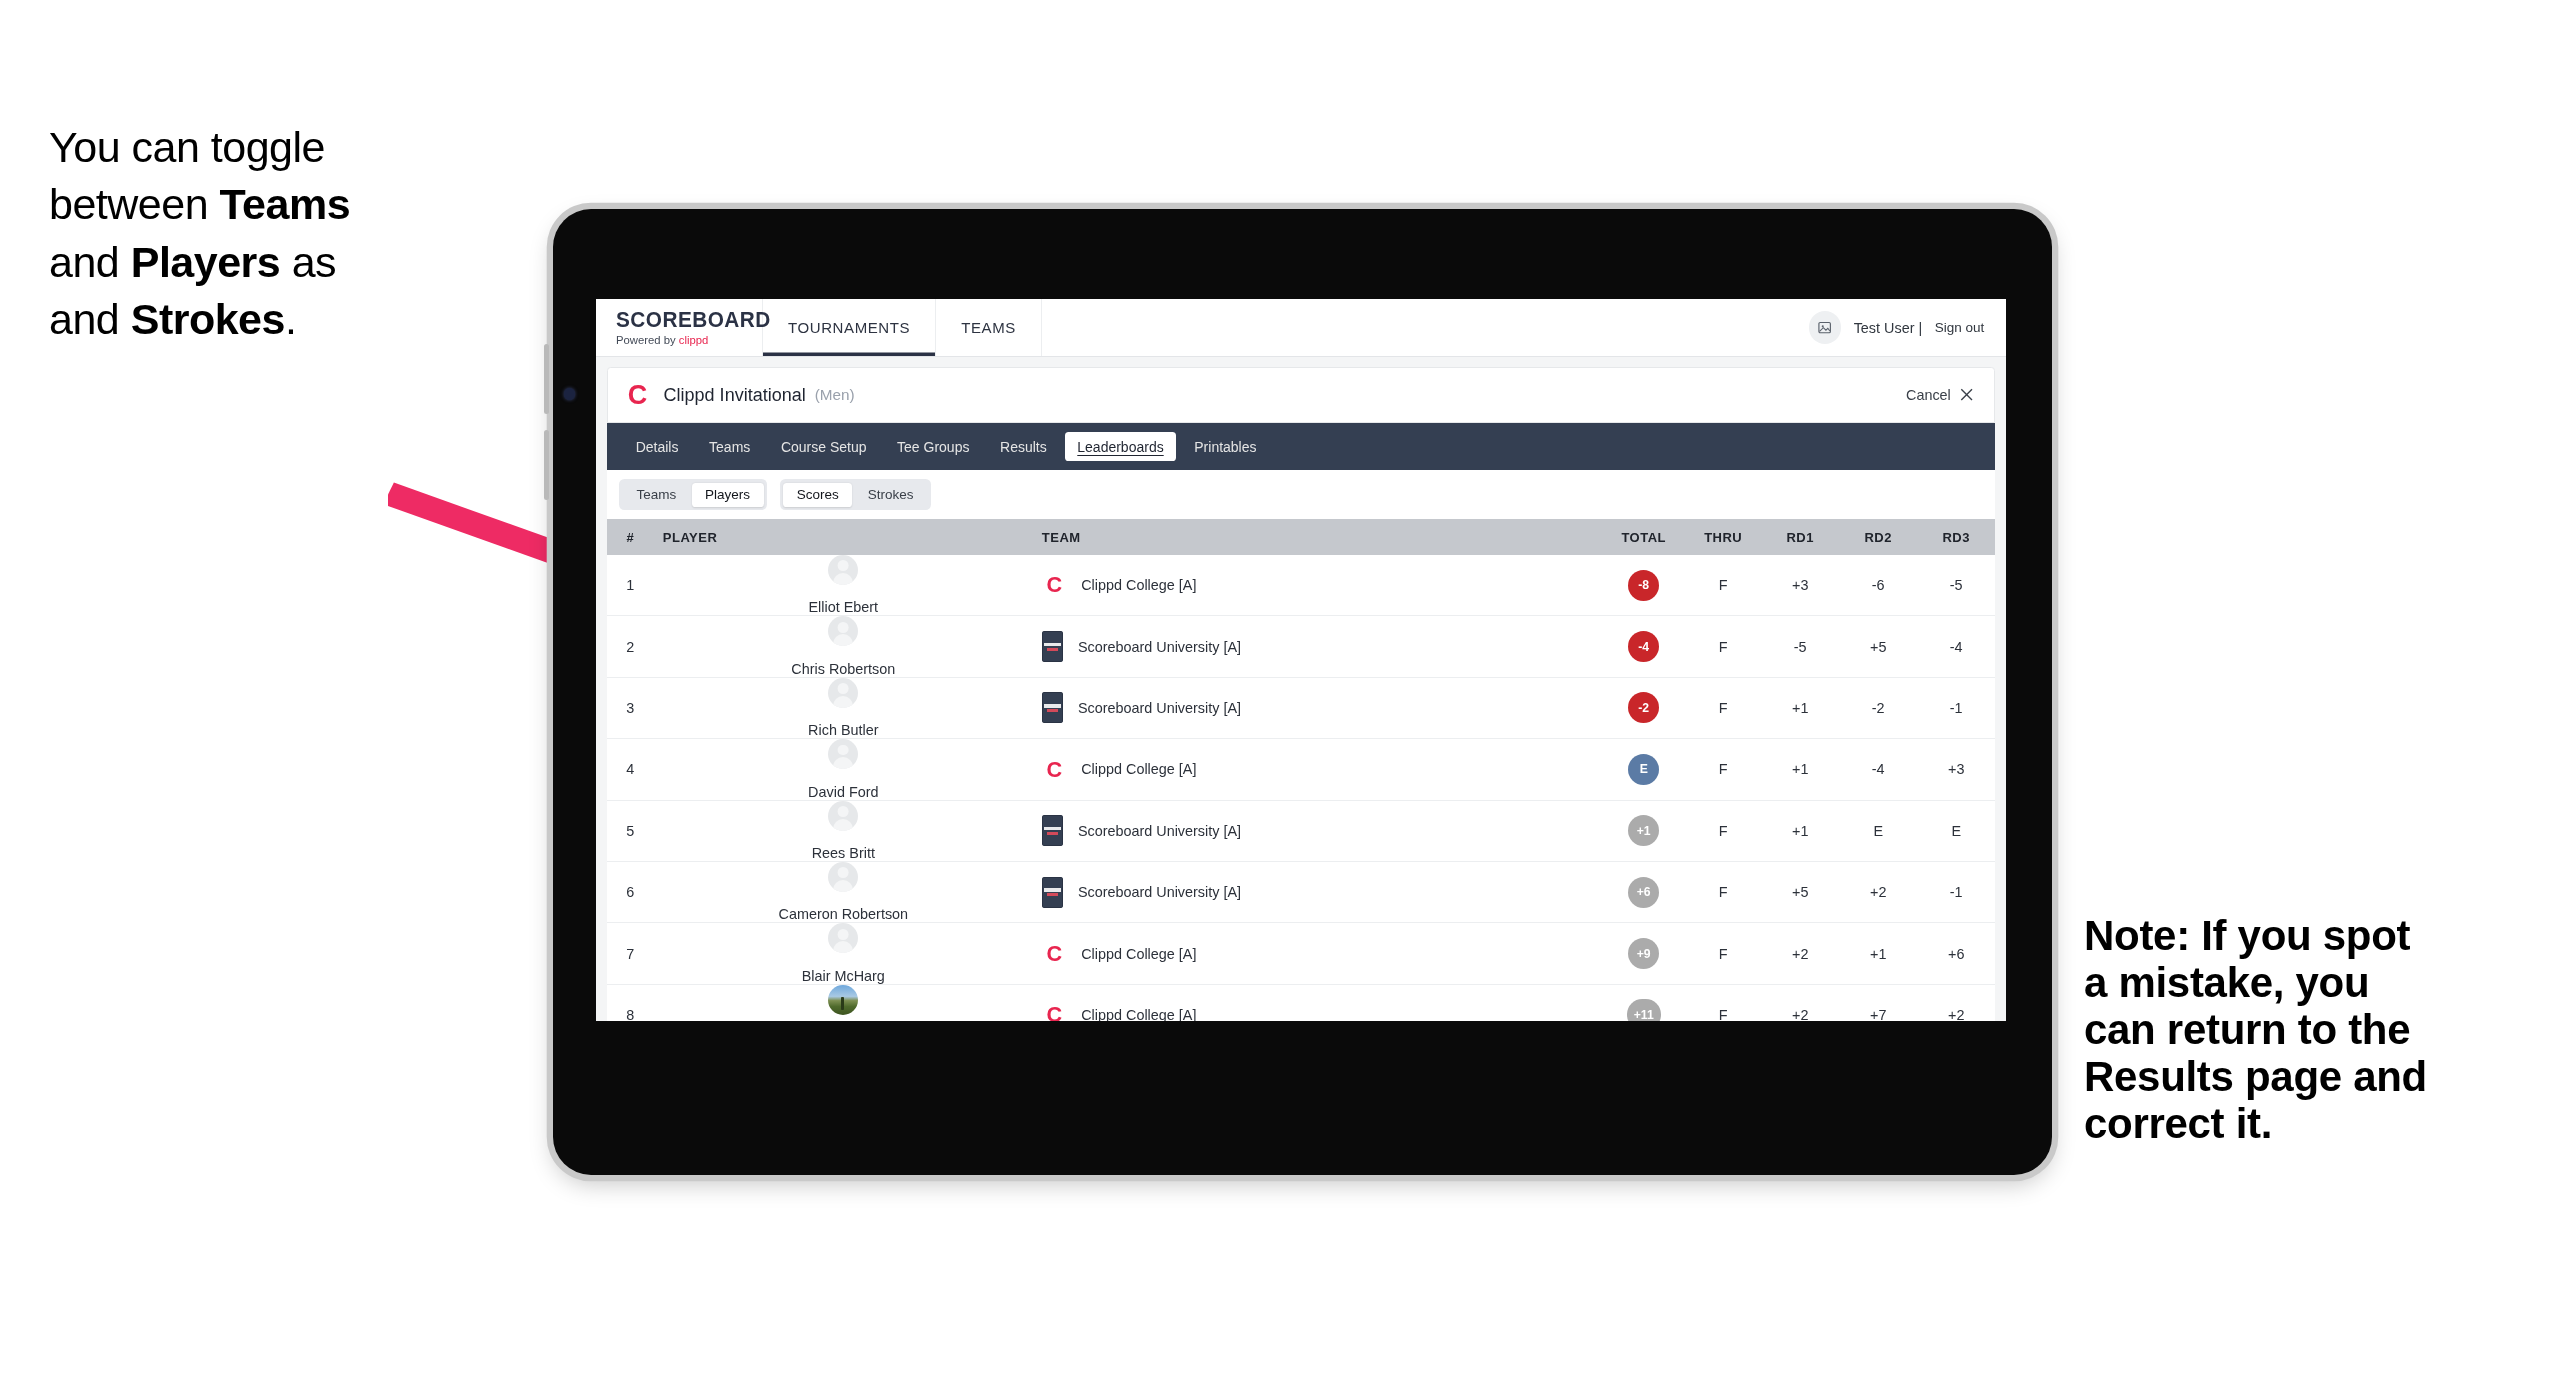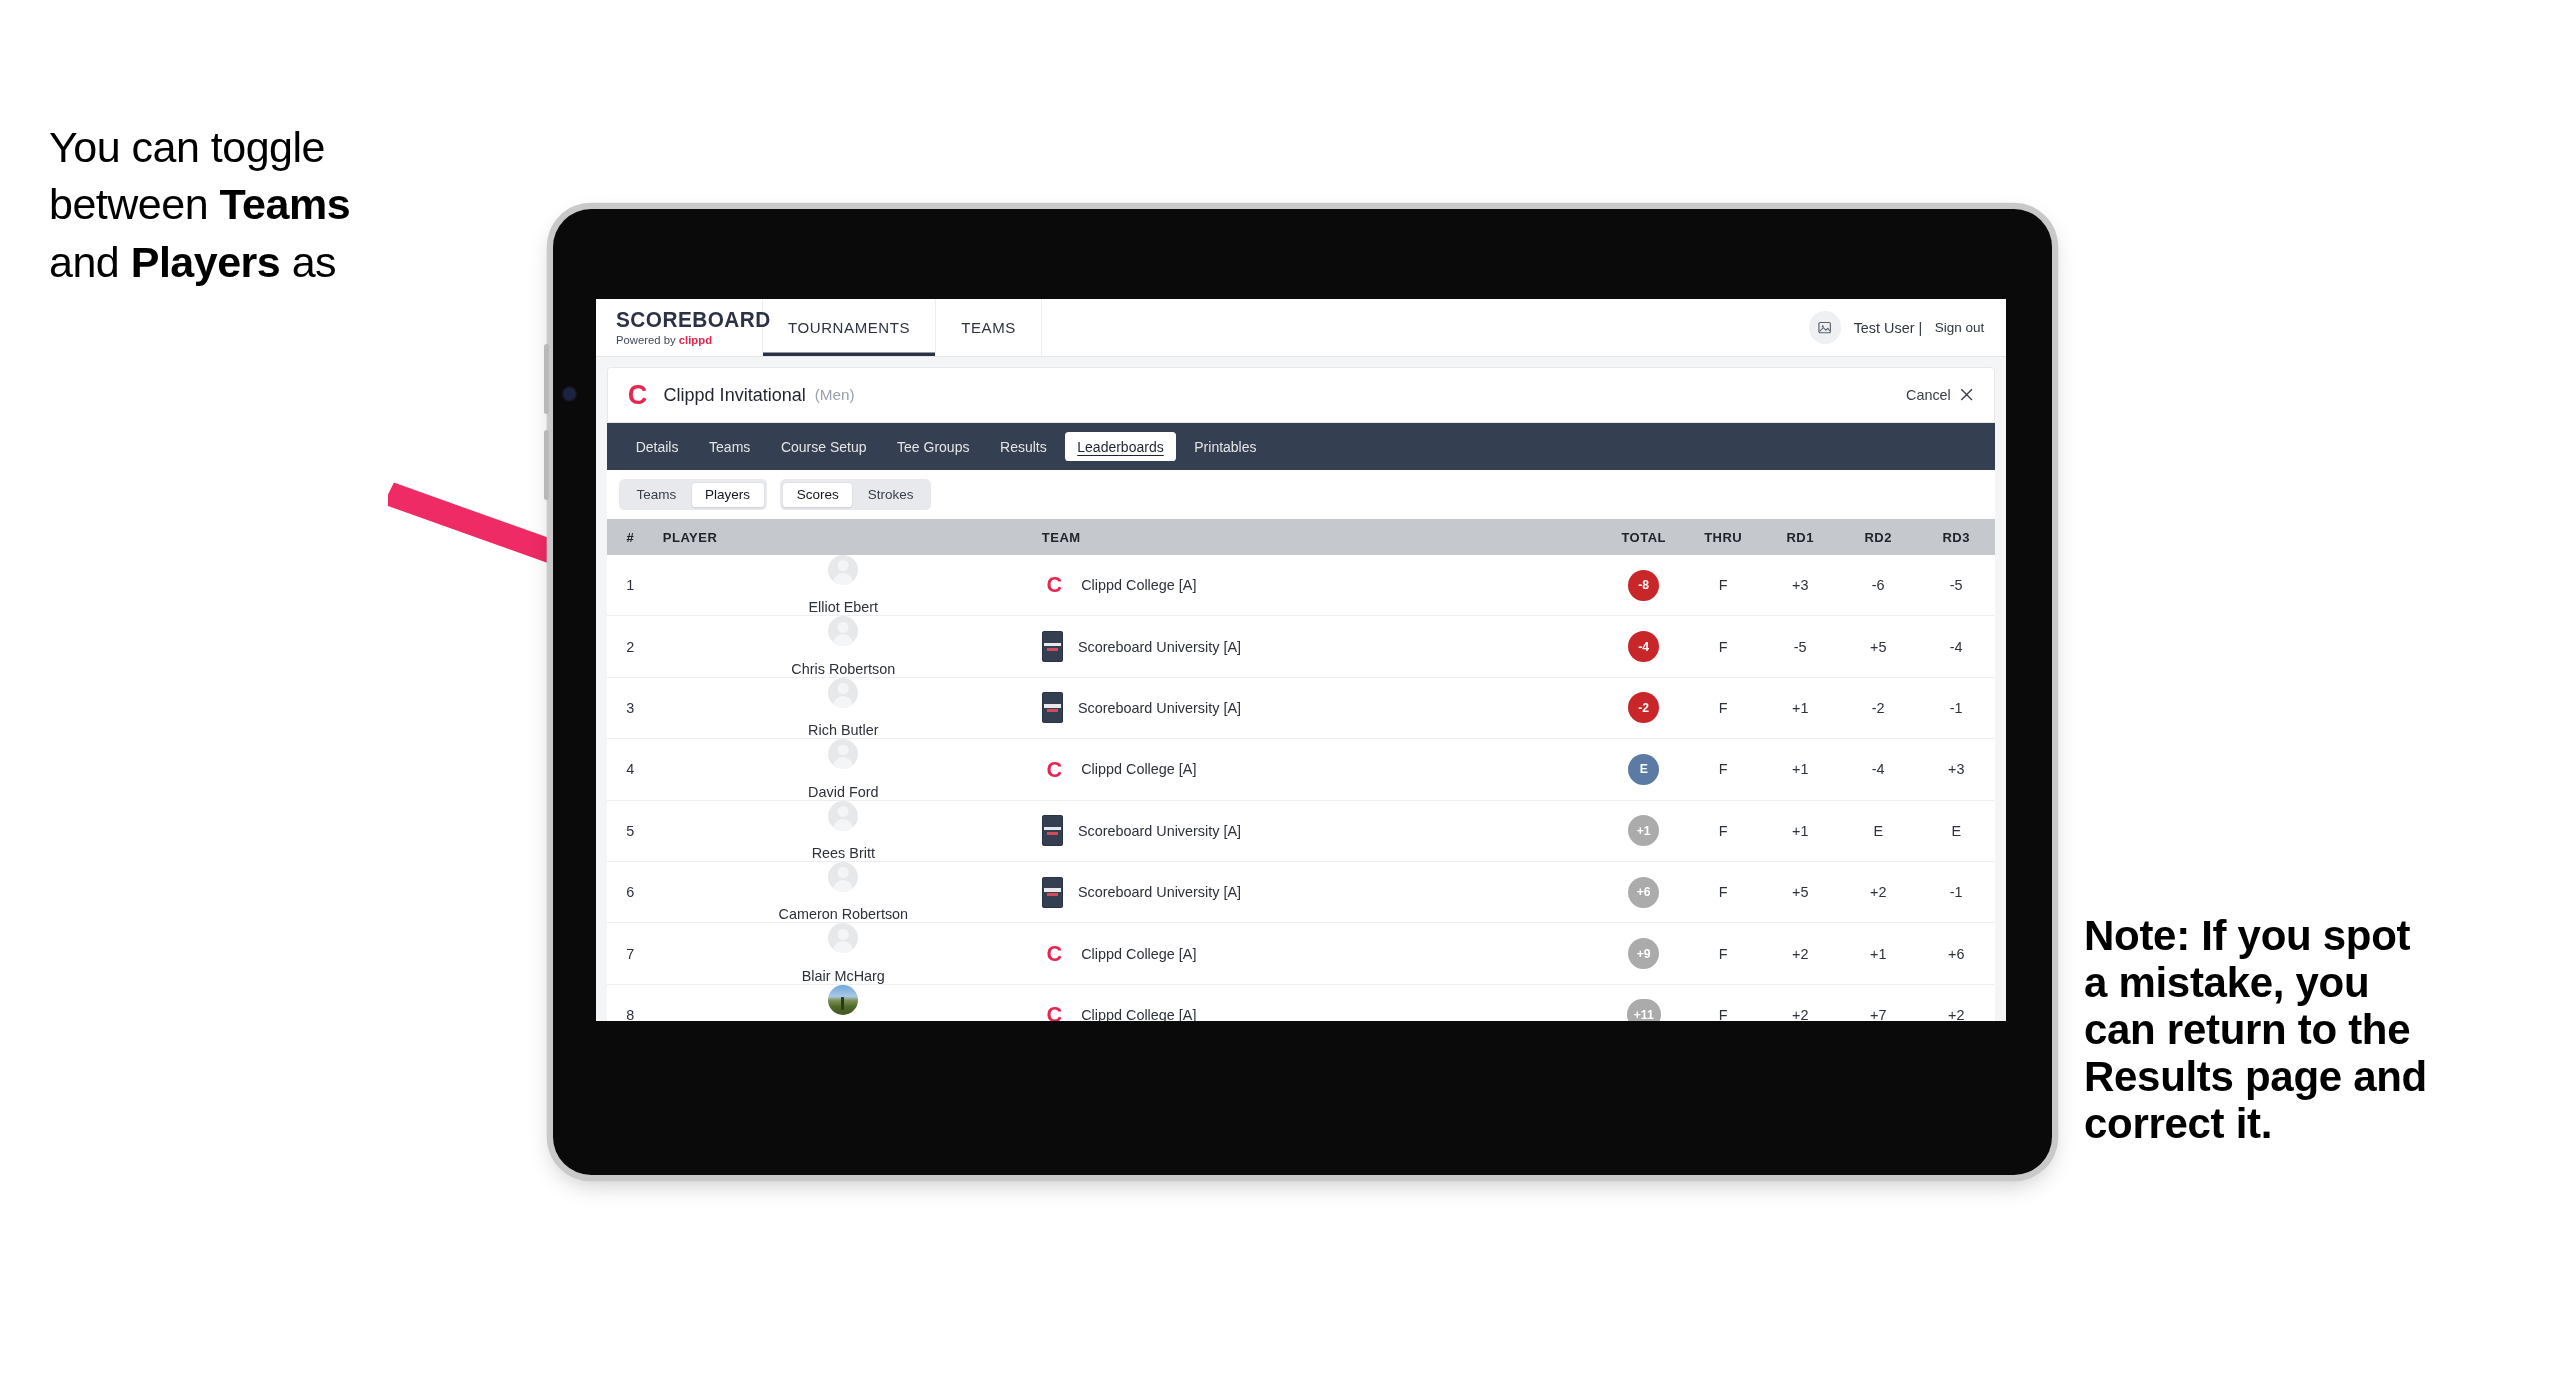--- a/index.html
+++ b/index.html
@@ -88,21 +88,21 @@
     display: flex; flex-direction: column; justify-content: center;
     padding-left: 20px;
     border-right: 0.9px solid #eceef0;
   }
   .brand-main {
     font-size: 22.6px; font-weight: 700; color: #2b3245;
     letter-spacing: 0.5px; line-height: 1; font-family: "Liberation Sans", sans-serif;
     transform: scaleX(.92); transform-origin: left center;
   }
   .brand-sub { font-size: 11.3px; color: #434a57; margin-top: 3.6px; line-height: 1; }
-  .brand-sub .clippd { color: #e8254f; font-weight: 700; }
+  .brand-sub .clippd { color: #e8254f; font-weight: 400; }
 
   .navtab {
     display: flex; align-items: center; padding: 0 25px;
     font-size: 15px; color: #2d3341; letter-spacing: 0.6px;
     border-right: 0.9px solid #eceef0; cursor: pointer;
   }
   .navtab.active { box-shadow: inset 0 -3.6px 0 #2b3245; }
 
   .appbar-right {
     margin-left: auto; display: flex; align-items: center; gap: 12.6px; padding-right: 21.7px;
@@ -226,20 +226,21 @@
 </style>
 </head>
 <body>
 
 <div id="stage">
 
   <div class="left-note" id="leftNote">
       <span class="ln"><span>You can toggle</span></span>
       <span class="ln"><span>between </span><b>Teams</b></span>
       <span class="ln"><span>and </span><b>Players</b><span> as</span></span>
+      <span class="ln"><span>and </span><b>Strokes</b><span>.</span></span>
     </div>
 
   <div class="arrow-wrap">
     <svg width="298" height="108" viewBox="0 0 330 120">
       <path d="M 6 14 L 258 104 L 246 128 L -6 38 Z" fill="#ee2b64"></path>
       <path d="M 196 70 L 286 112 L 208 140 Z" fill="#ee2b64"></path>
     </svg>
   </div>
 
   <div class="right-note" id="rightNote">

